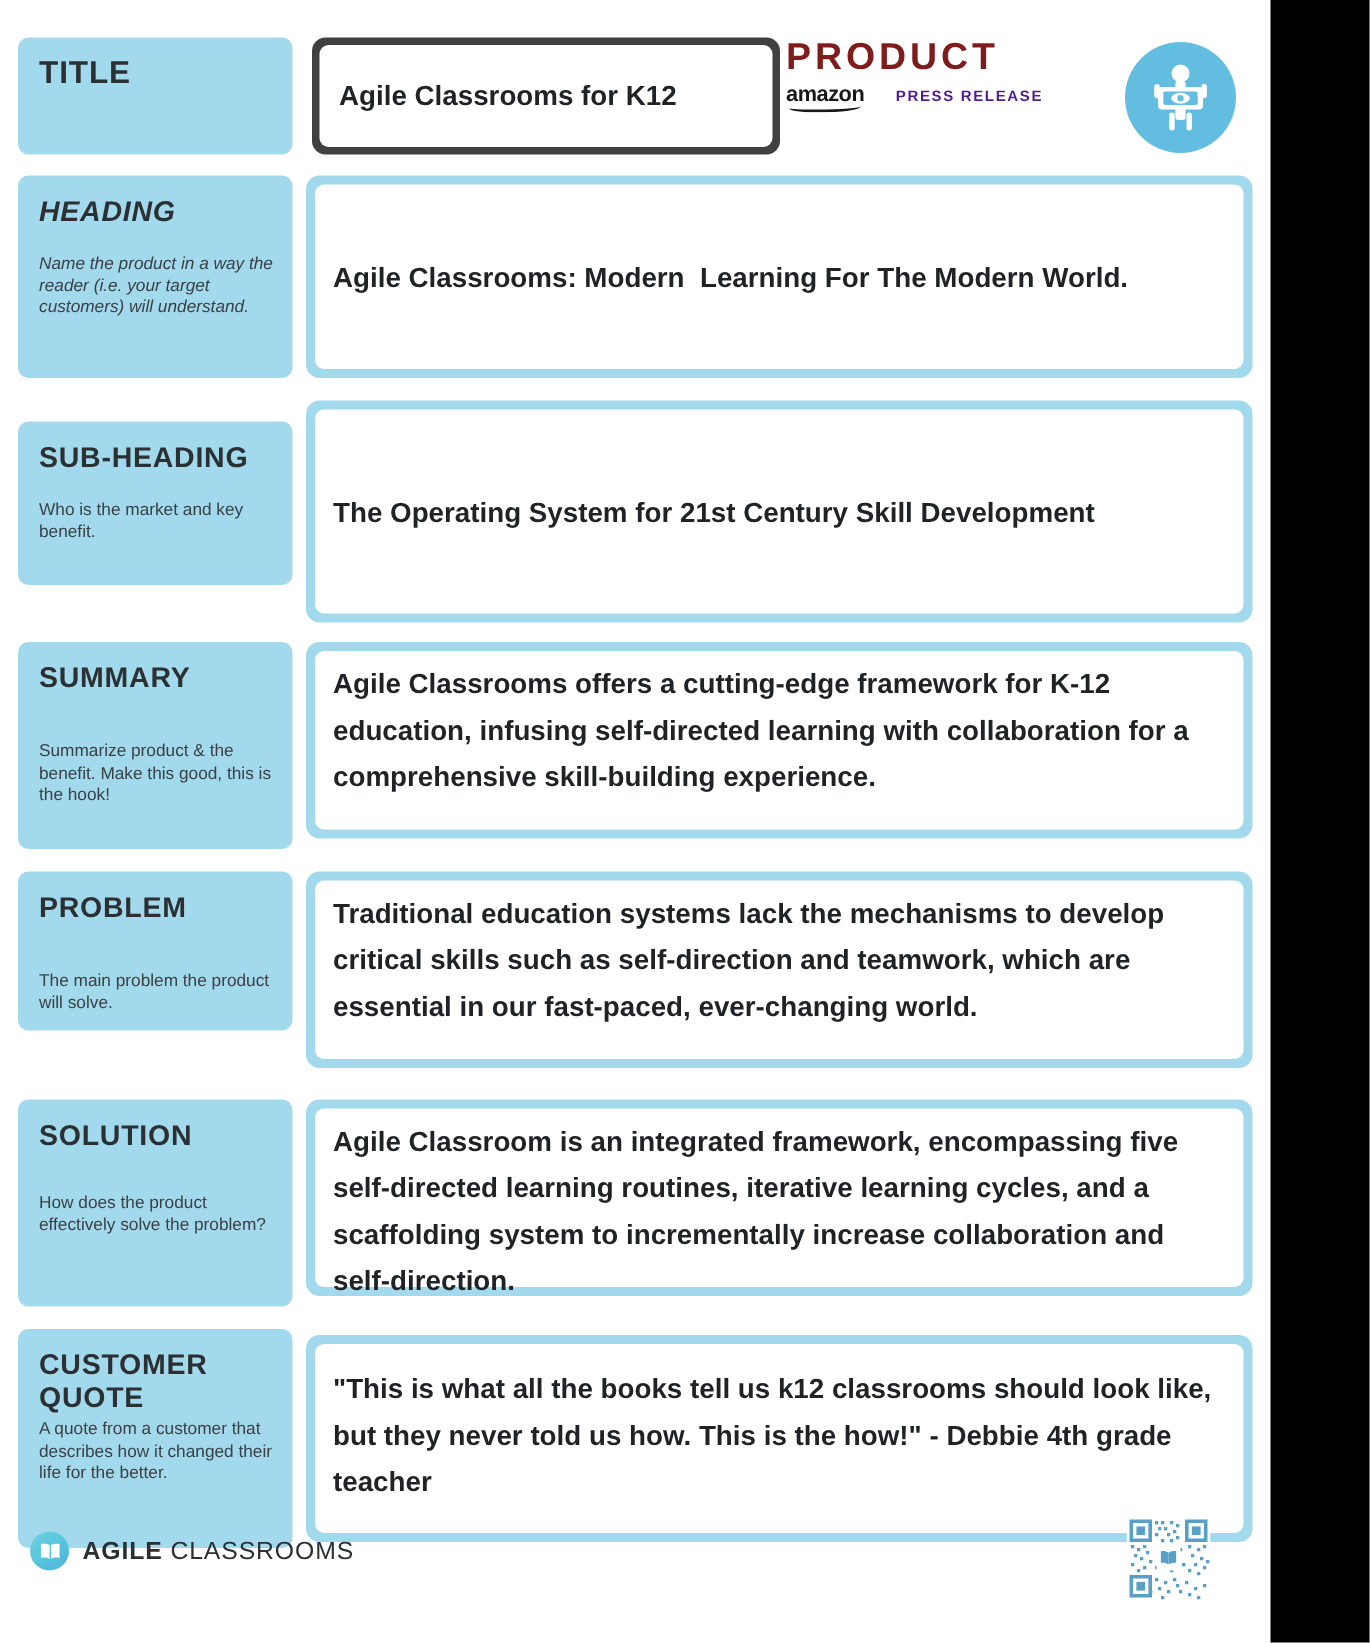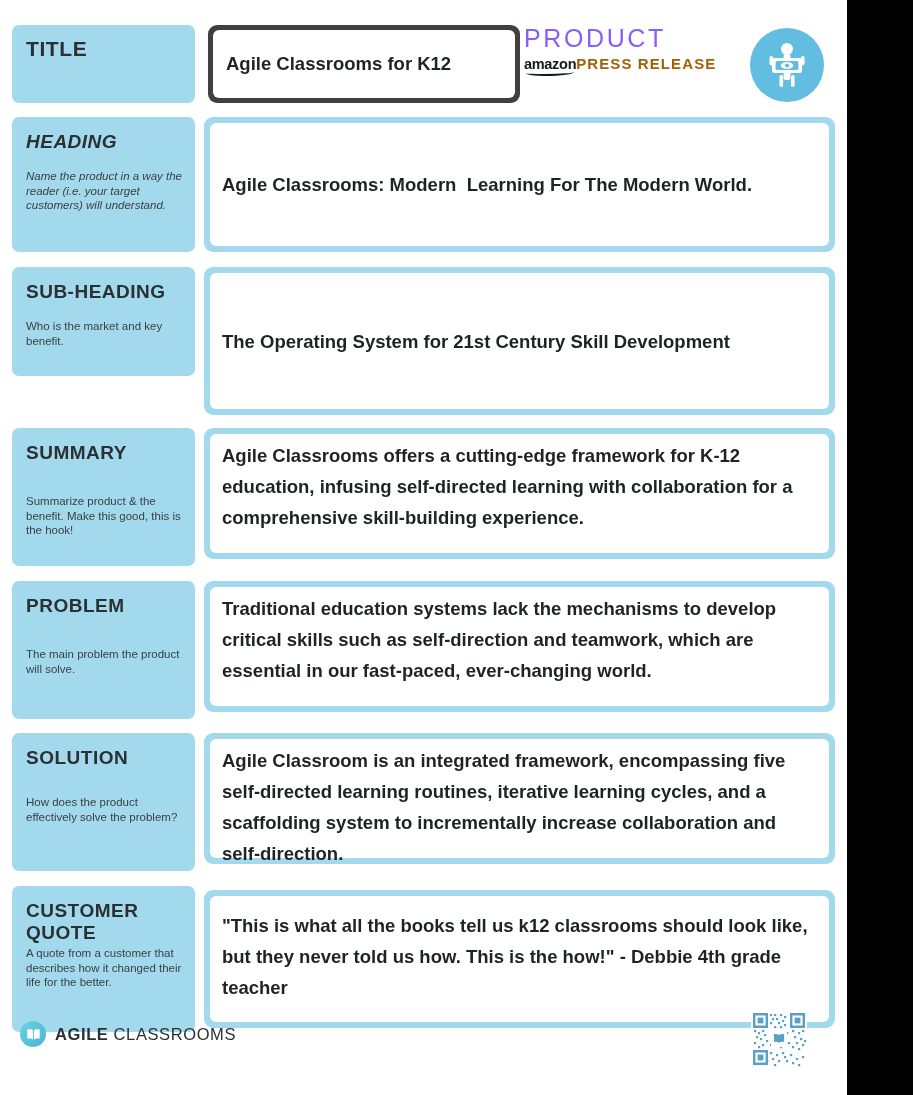--- a/index.html
+++ b/index.html
@@ -88,53 +88,53 @@
   }
 
   .brand {
     position: absolute;
     left: 512px;
     top: 0px;
     width: 200px;
   }
   .brand-line1, .brand-line2 {
     font-size: 25px;
-    font-weight: normal;
-    color: #8b5cf6;
+    font-weight: bold;
+    color: #7f1d1d;
     letter-spacing: 2.6px;
     line-height: 26px;
   }
   .brand-sub {
     margin-top: 4px;
     display: flex;
     align-items: baseline;
-    gap: 0;
+    gap: 21px;
   }
   .amazon-word {
     position: relative;
     font-size: 14.5px;
     font-weight: bold;
     color: #14181a;
     letter-spacing: -0.3px;
     padding-bottom: 4px;
   }
   .amazon-word::after {
     content: "";
     position: absolute;
     left: 2px;
     right: 2px;
     bottom: 0px;
     height: 5px;
     border-bottom: 2px solid #14181a;
     border-radius: 0 0 60% 40%;
   }
   .press-release {
-    font-size: 15px;
-    font-weight: bold;
-    color: #a16207;
+    font-size: 10px;
+    font-weight: bold;
+    color: #4c1d95;
     letter-spacing: 1.1px;
   }
 
   .vision-badge {
     position: absolute;
     left: 738px;
     top: 3px;
     width: 74px;
     height: 74px;
     border-radius: 50%;
@@ -294,21 +294,21 @@
       <div class="desc">Name the product in a way the reader (i.e. your target customers) will understand.</div>
     </div>
     <div class="sec-content" style="height:135px;text-align:right;">
       <div class="inner">
         <span>Agile Classrooms: Modern  Learning For The Modern World.</span>
       </div>
     </div>
   </div>
 
   <div class="section" style="top:267px;">
-    <div class="sec-label" style="height:109px;">
+    <div class="sec-label" style="height:109px;margin-top:14px;">
       <div class="heading">SUB-HEADING</div>
       <div class="desc">Who is the market and key benefit.</div>
     </div>
     <div class="sec-content" style="height:148px;">
       <div class="inner">
         <span>The Operating System for 21st Century Skill Development</span>
       </div>
     </div>
   </div>
 
@@ -318,21 +318,21 @@
       <div class="desc" style="margin-top:30px;">Summarize product &amp; the benefit. Make this good, this is the hook!</div>
     </div>
     <div class="sec-content snug" style="height:131px;">
       <div class="inner">
         <span>Agile Classrooms offers a cutting-edge framework for K-12 education, infusing self-directed learning with collaboration for a comprehensive skill-building experience.</span>
       </div>
     </div>
   </div>
 
   <div class="section" style="top:581px;">
-    <div class="sec-label" style="height:138px;">
+    <div class="sec-label" style="height:106px;">
       <div class="heading">PROBLEM</div>
       <div class="desc" style="margin-top:30px;">The main problem the product will solve.</div>
     </div>
     <div class="sec-content snug" style="height:131px;">
       <div class="inner">
         <span>Traditional education systems lack the mechanisms to develop critical skills such as self-direction and teamwork, which are essential in our fast-paced, ever-changing world.</span>
       </div>
     </div>
   </div>
 

